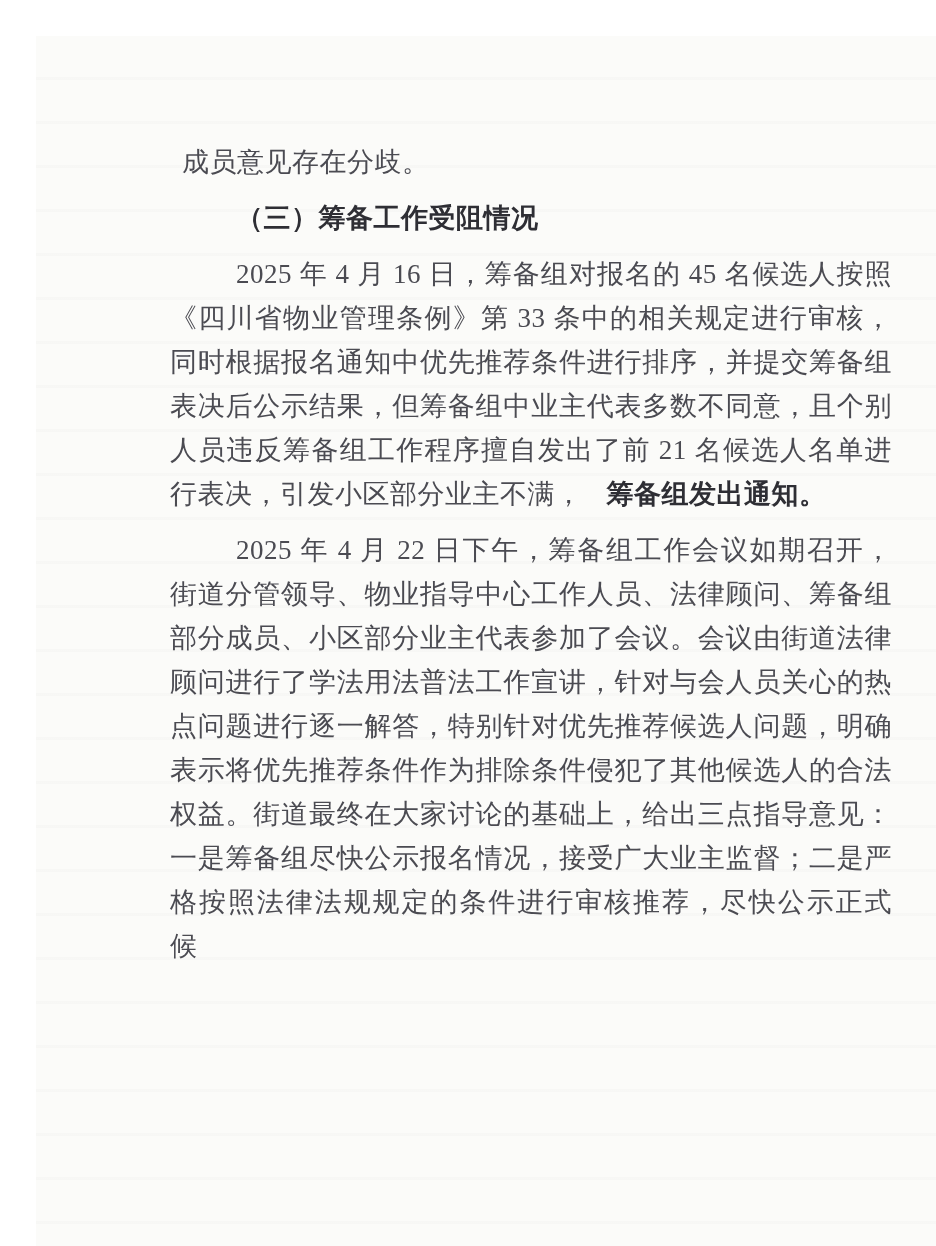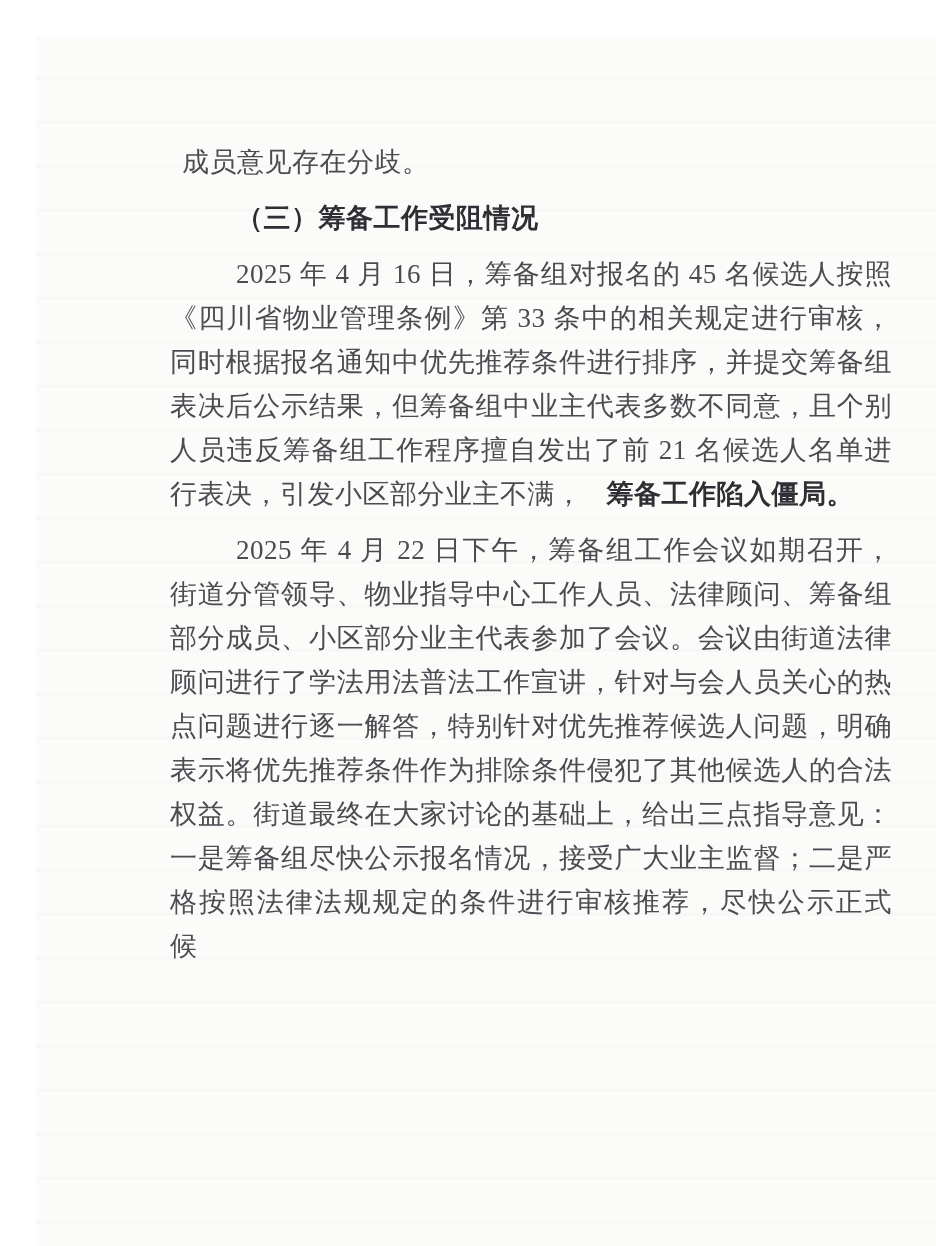--- a/index.html
+++ b/index.html
@@ -65,19 +65,19 @@
     border-top:2px solid var(--edge-bottom-line);
   }
 </style>
 </head>
 <body>
 
 <div class="page">
   <div class="content" id="doc-body">
       <p class="para"><span class="seg">成员意见存在分歧。</span></p>
       <p class="para indent heading"><span class="seg bold">（三）筹备工作受阻情况</span></p>
-      <p class="para indent"><span class="seg">2025 年 4 月 16 日，筹备组对报名的 45 名候选人按照《四川省物业管理条例》第 33 条中的相关规定进行审核，同时根据报名通知中优先推荐条件进行排序，并提交筹备组表决后公示结果，但筹备组中业主代表多数不同意，且个别人员违反筹备组工作程序擅自发出了前 21 名候选人名单进行表决，引发小区部分业主不满，</span><span class="seg bold">筹备工作陷入僵局。</span></p>
+      <p class="para indent"><span class="seg">2025 年 4 月 16 日，筹备组对报名的 45 名候选人按照《四川省物业管理条例》第 33 条中的相关规定进行审核，同时根据报名通知中优先推荐条件进行排序，并提交筹备组表决后公示结果，但筹备组中业主代表多数不同意，且个别人员违反筹备组工作程序擅自发出了前 21 名候选人名单进行表决，引发小区部分业主不满，</span><span class="seg bold">筹备组发出通知。</span></p>
       <p class="para indent"><span class="seg">2025 年 4 月 22 日下午，筹备组工作会议如期召开，街道分管领导、物业指导中心工作人员、法律顾问、筹备组部分成员、小区部分业主代表参加了会议。会议由街道法律顾问进行了学法用法普法工作宣讲，针对与会人员关心的热点问题进行逐一解答，特别针对优先推荐候选人问题，明确表示将优先推荐条件作为排除条件侵犯了其他候选人的合法权益。街道最终在大家讨论的基础上，给出三点指导意见：一是筹备组尽快公示报名情况，接受广大业主监督；二是严格按照法律法规规定的条件进行审核推荐，尽快公示正式候</span></p>
     </div>
   <div class="page-number">3</div>
   <div class="edge-right"></div>
   <div class="edge-bottom"></div>
 </div>
 
 </body></html>

